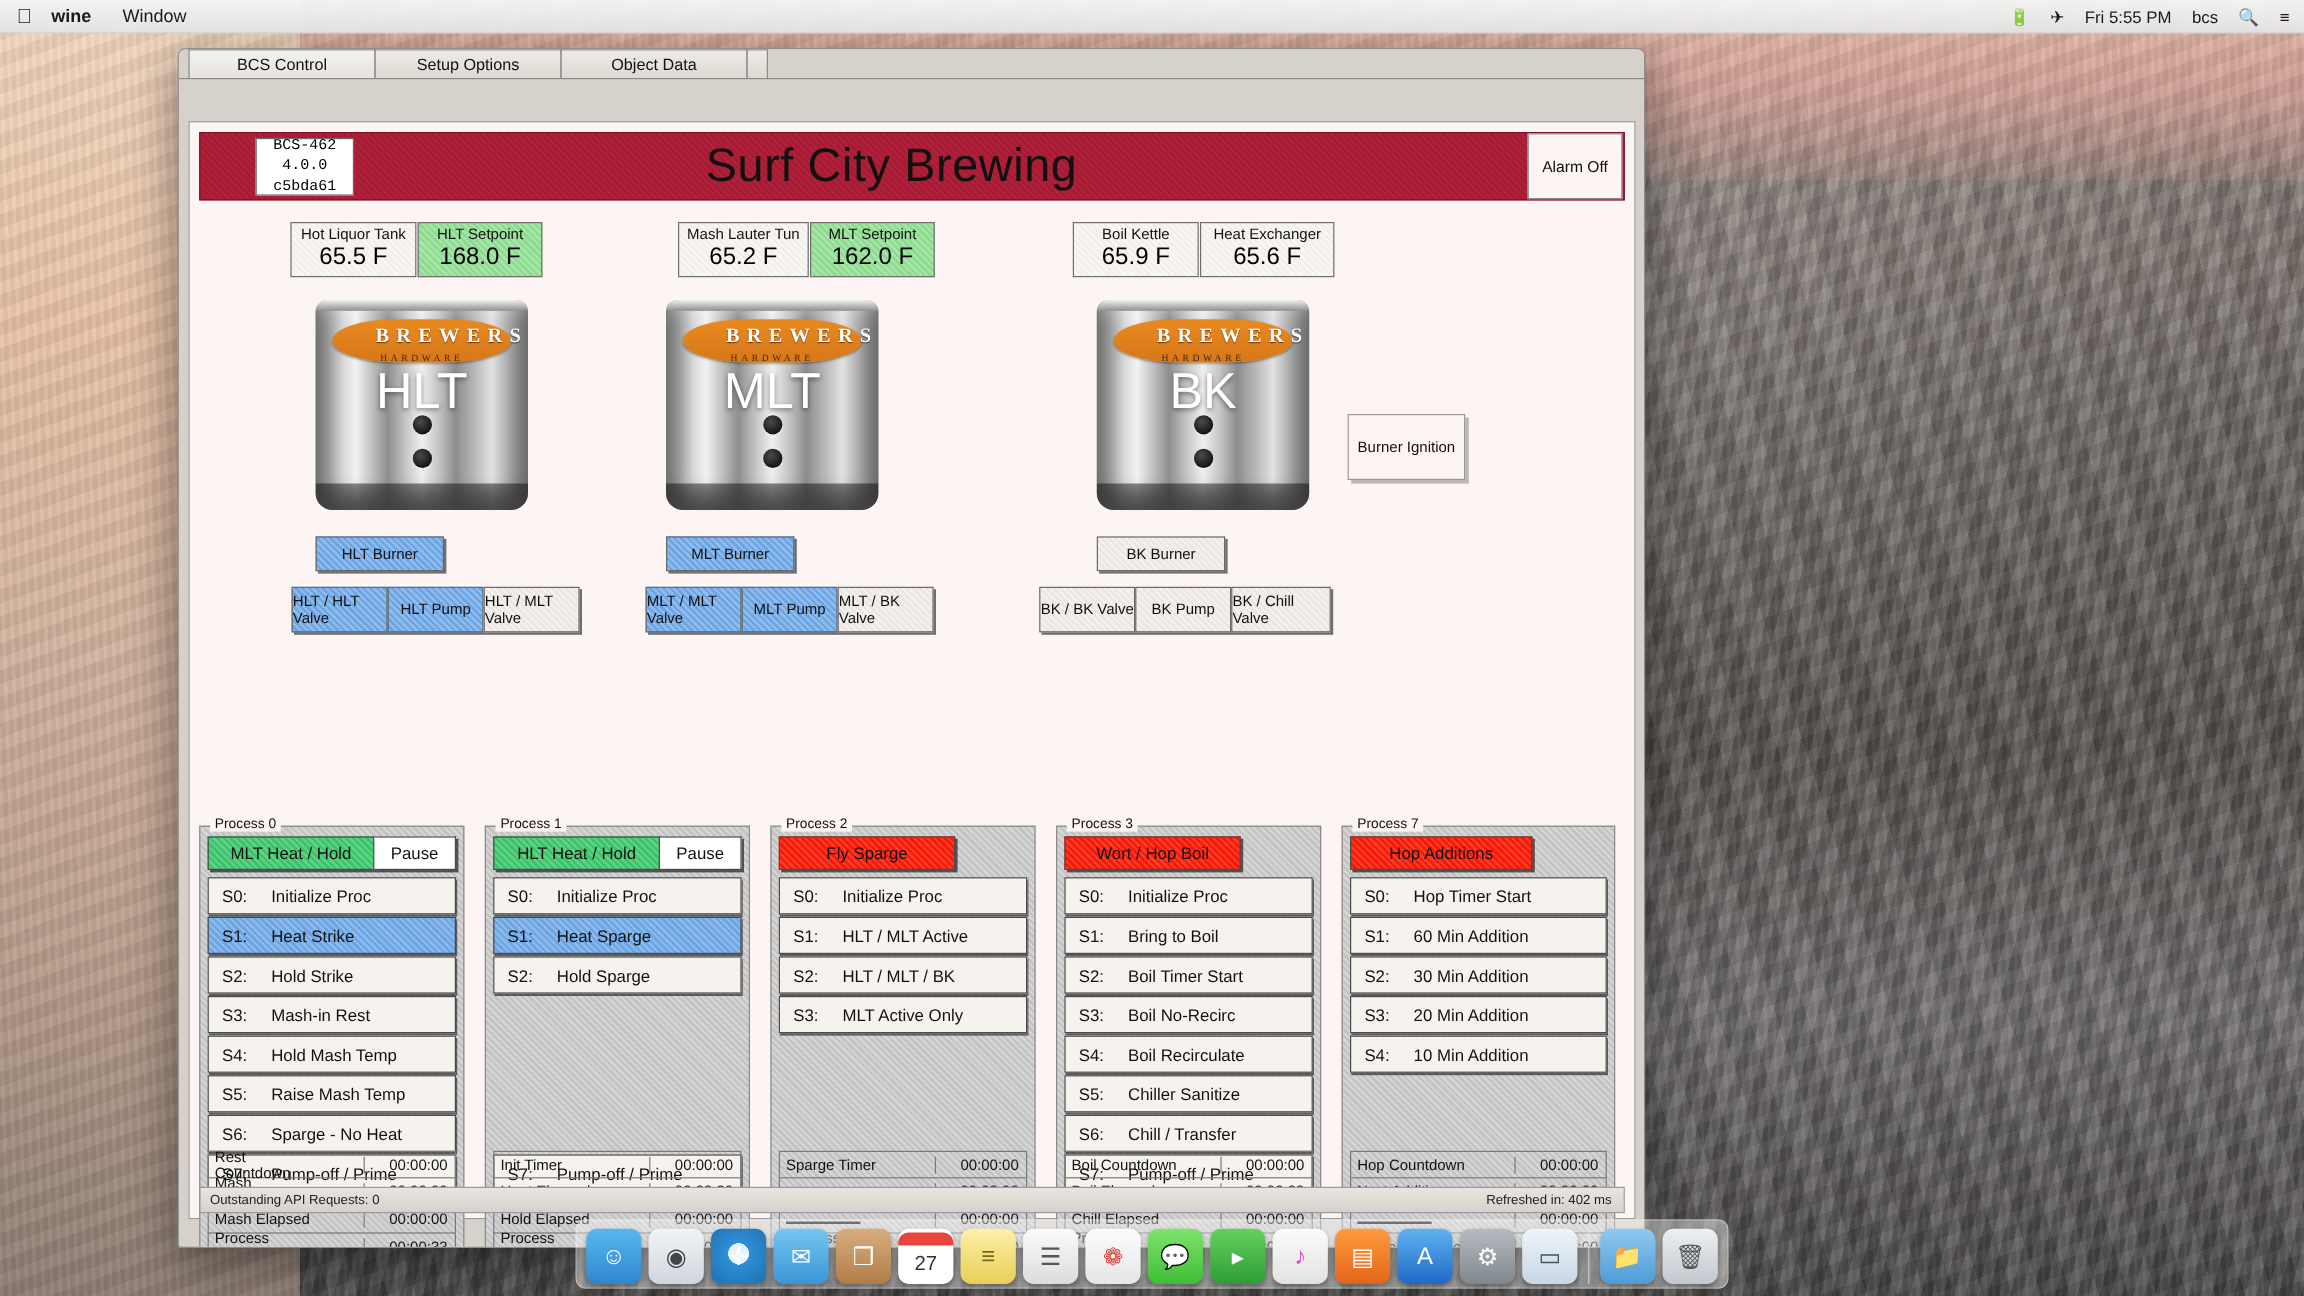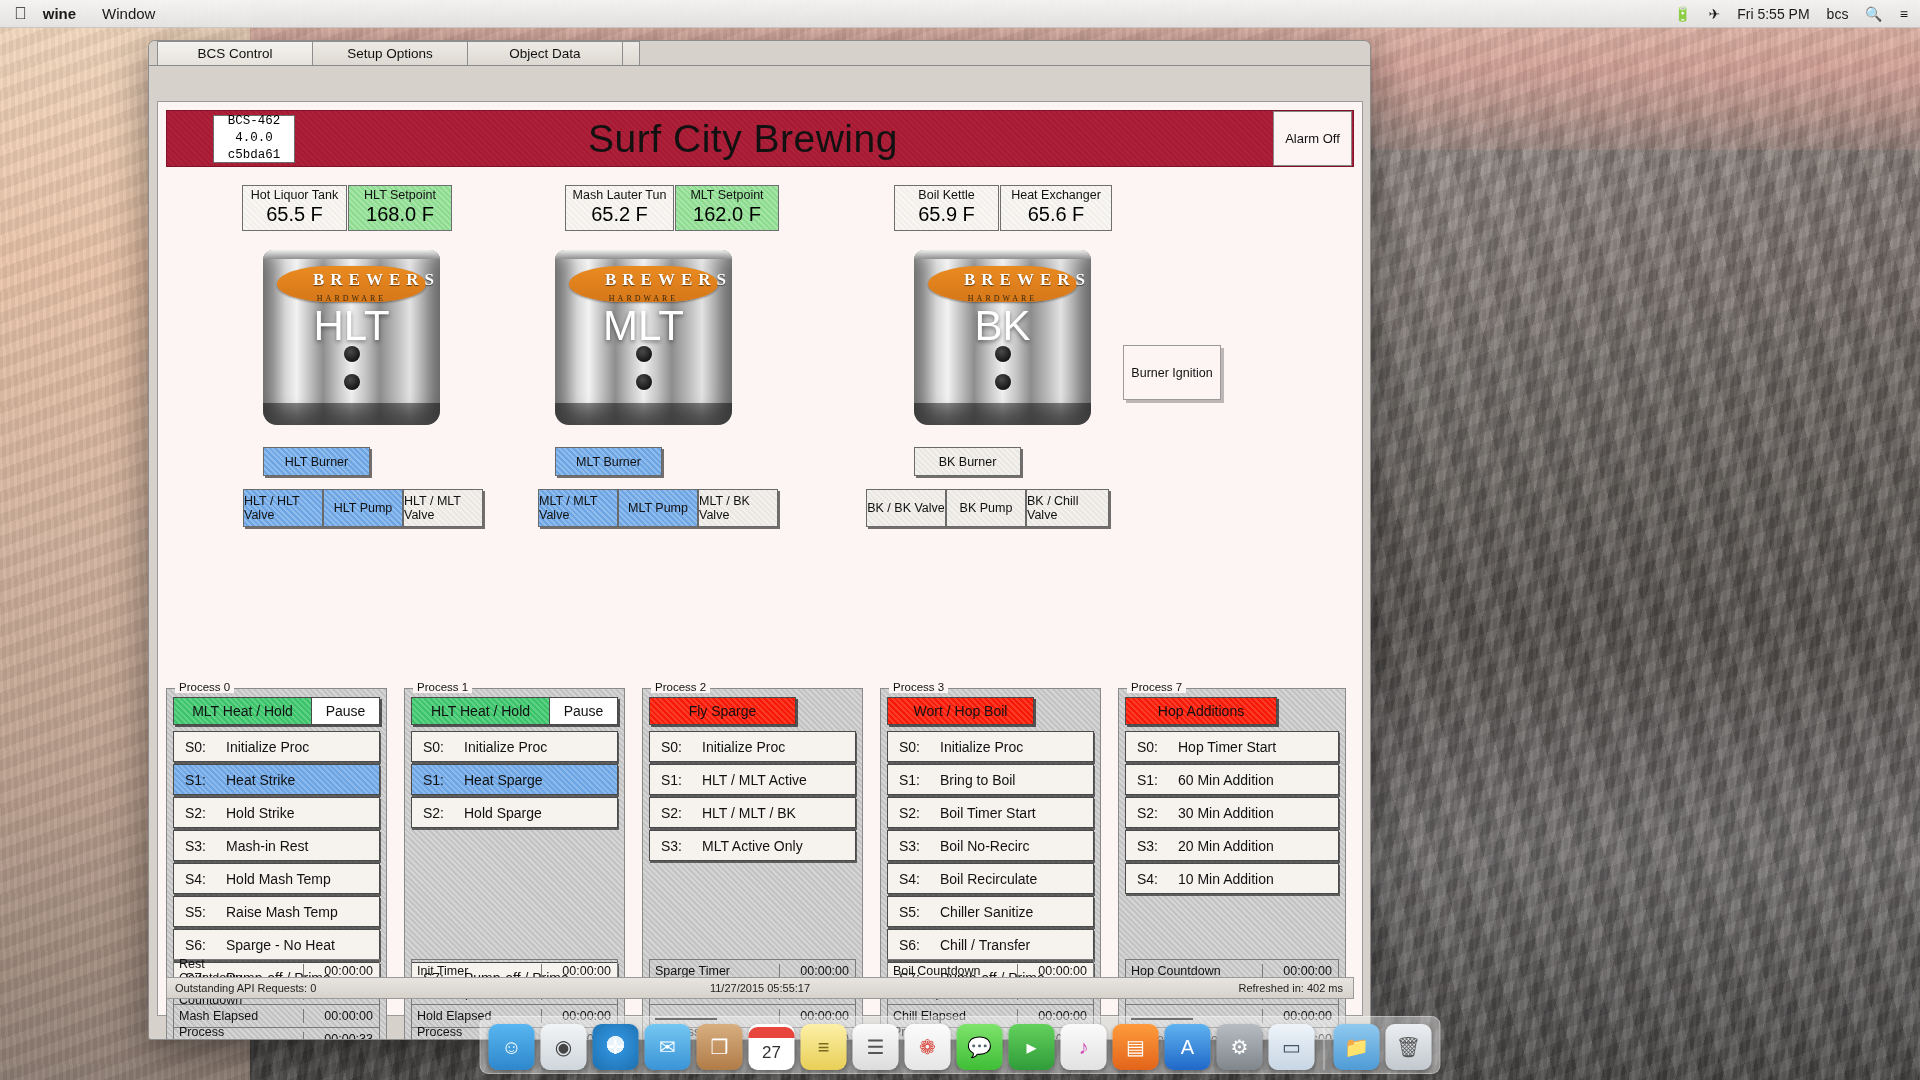--- a/index.html
+++ b/index.html
@@ -240,21 +240,21 @@
     height:23px; display:flex; align-items:center; font-size:12.5px; color:#111;
     border:1px solid #7a7a7a; border-top:none;gap:35px;
   }
   .trow:first-child { border-top:1px solid #7a7a7a; }
   .trow .tl2 { flex:1; padding-left:5px; }
   .trow .tv { width:76px; text-align:right; padding-right:6px; border-left:1px solid #7a7a7a; }
   .trow .dash { display:inline-block; width:62px; border-bottom:2px solid #111; height:9px; }
 
   
   #statusbar {
-    position:absolute; left:8px; bottom:16px; width:1188px; height:22px;
+    position:absolute; left:8px; bottom:4px; width:1188px; height:22px;
     background: linear-gradient(180deg,#e8e5e0,#d6d2cb);
     border:1px solid #9a9a9a;
     display:flex; align-items:center; font-size:11px; color:#222;
   }
   #statusbar .s1 { padding-left:8px; }
   #statusbar .s2 { position:absolute; left:0; right:0; text-align:center; }
   #statusbar .s3 { margin-left:auto; padding-right:10px; }
 
   
   #dock {
@@ -655,21 +655,20 @@
           </div>
         <div class="trow">
             <span class="tl2">Process Elapsed</span>
             <span class="tv">00:00:00</span>
           </div>
       </div>
     </div>
 
     <div id="statusbar">
       <span class="s1">Outstanding API Requests: 0</span>
-      <span class="s2">11/27/2015  05:55:17</span>
       <span class="s3">Refreshed in: 402 ms</span>
     </div>
 
   </div>
 </div>
 
 <div id="dock">
   <div class="dockicon" style="background:linear-gradient(180deg,#58b6f0,#2e87cc);">☺</div>
   <div class="dockicon" style="background:linear-gradient(180deg,#f2f4f6,#cfd6dc);color:#444;">◉</div>
   <div class="dockicon" style="background:radial-gradient(circle at 50% 45%,#e9f3fb 25%,#2f8fd8 26%,#1d6fae);">✛</div>

